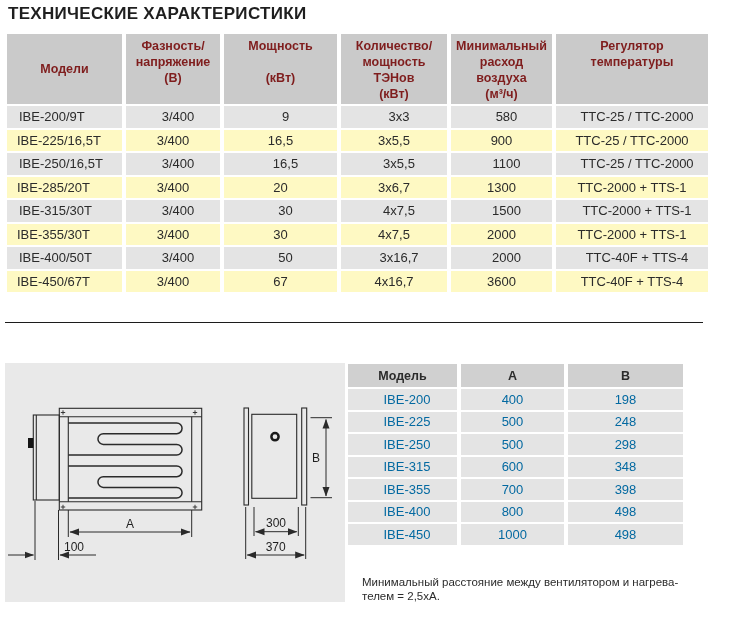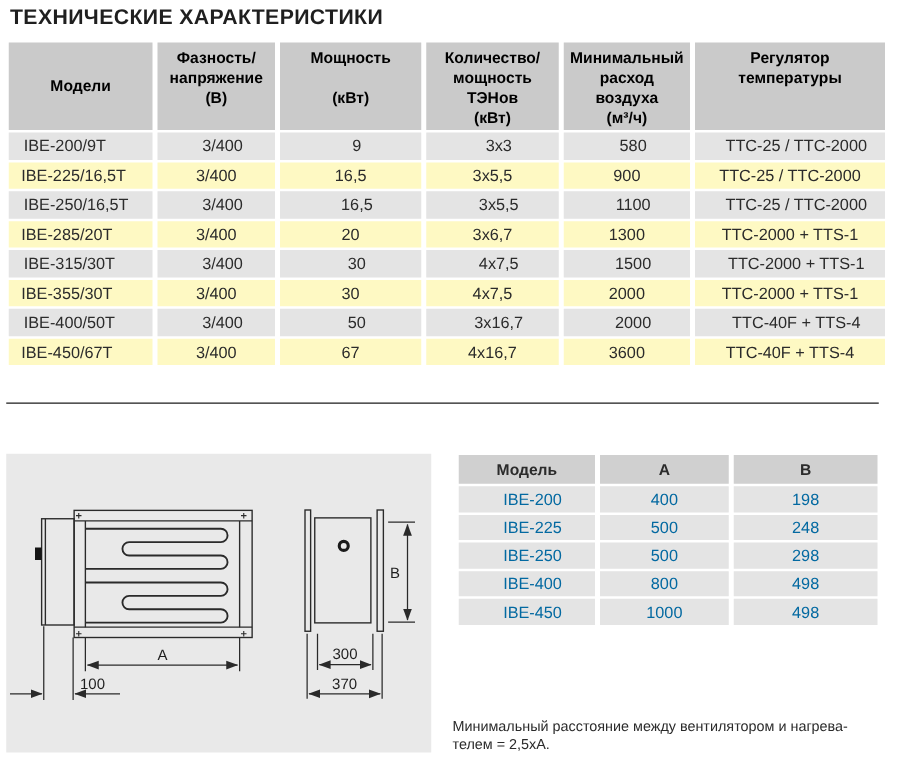--- a/index.html
+++ b/index.html
@@ -10,21 +10,21 @@
   .page-title{
     position:absolute;left:8px;top:4px;font-size:17px;font-weight:bold;
     color:#1f1f1f;letter-spacing:.3px;white-space:nowrap;
   }
   
   table{border-collapse:separate;border-spacing:4px 2px;table-layout:fixed;}
   .specs{position:absolute;left:3px;top:32px;width:709px;}
   .specs th{
     background:#cacaca;font-weight:bold;font-size:12.5px;line-height:16px;
     vertical-align:top;padding:4px 2px 0;height:70px;box-sizing:border-box;
-    text-align:center;white-space:pre-line;color:#000000;
+    text-align:center;white-space:pre-line;color:#7f1d1d;
   }
   .specs th.c-model{vertical-align:middle;padding-top:0;}
   .specs td{
     font-size:13px;height:21.5px;box-sizing:border-box;text-align:center;
     padding:0 2px;color:#2b2b2b;
   }
   .specs tr.odd td{background:#e4e4e4;padding-left:12px;}
   .specs tr.even td{background:#fef9c3;}
   td.model{text-align:left;padding-left:10px;}
   
@@ -34,21 +34,21 @@
     color:#1f1f1f;letter-spacing:.2px;white-space:nowrap;margin-top:45px;
   }
   
   .drawing-panel{position:absolute;left:5px;top:363px;width:340px;height:239px;background:#e9e9e9;}
   .drawing-panel svg{display:block;}
   .dline{stroke:#2a2a2a;stroke-width:1.1;fill:none;}
   .dthin{stroke:#2a2a2a;stroke-width:1;fill:none;}
   .coil{stroke:#2a2a2a;stroke-width:1.5;fill:none;}
   .dtext{font-family:"Liberation Sans",sans-serif;font-size:12px;fill:#1f1f1f;}
   
-  .dims{position:absolute;left:363px;top:362px;width:343px;}
+  .dims{position:absolute;left:344px;top:362px;width:343px;}
   .dims th{
     background:#d0d0d0;font-weight:bold;font-size:12.5px;height:23px;
     box-sizing:border-box;vertical-align:middle;text-align:center;color:#2b2b2b;
   }
   .dims td{
     background:#e4e4e4;font-size:13px;height:20.5px;box-sizing:border-box;
     text-align:center;color:#0369a1;
   }
   
   .footnote{
@@ -257,20 +257,30 @@
       <td class="model">IBE-225</td>
       <td>500</td>
       <td>248</td>
     </tr>
     <tr>
       <td class="model">IBE-250</td>
       <td>500</td>
       <td>298</td>
     </tr>
     <tr>
+      <td class="model">IBE-315</td>
+      <td>600</td>
+      <td>348</td>
+    </tr>
+    <tr>
+      <td class="model">IBE-355</td>
+      <td>700</td>
+      <td>398</td>
+    </tr>
+    <tr>
       <td class="model">IBE-400</td>
       <td>800</td>
       <td>498</td>
     </tr>
     <tr>
       <td class="model">IBE-450</td>
       <td>1000</td>
       <td>498</td>
     </tr>
   </tbody>

